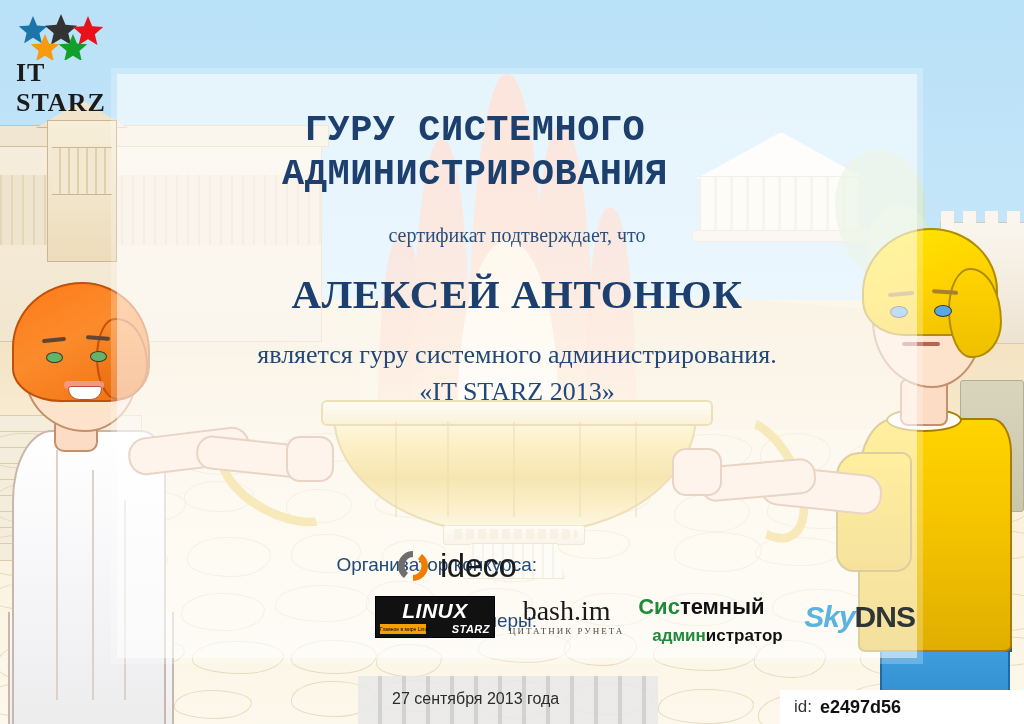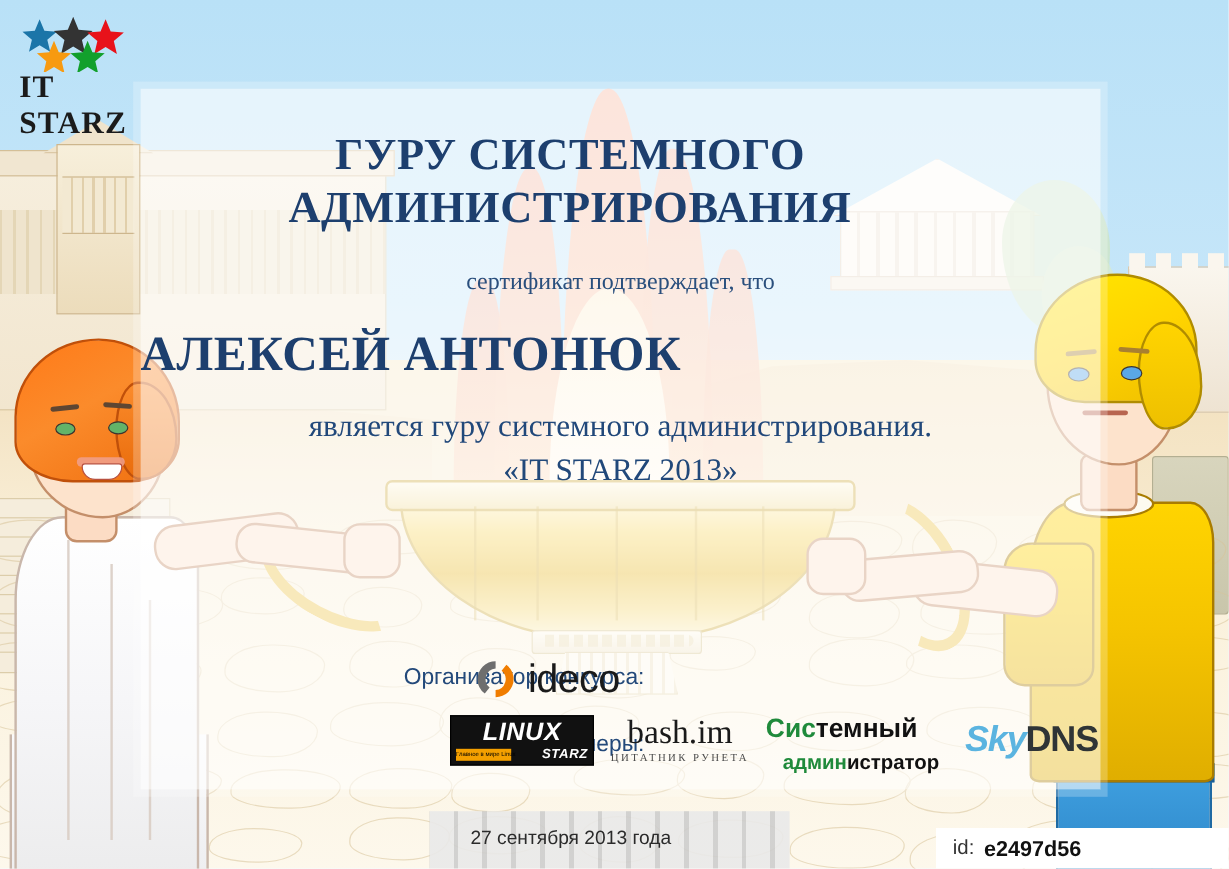--- a/index.html
+++ b/index.html
@@ -201,29 +201,29 @@
   .logo-text{
     position:absolute;left:2px;top:44px;
     font-family:"Liberation Serif",serif;font-weight:bold;font-size:26px;
     letter-spacing:1px;color:#1b1b1b;
   }
 
   
   .content{position:absolute;left:117px;top:74px;width:800px;height:584px;}
   .title{
     position:absolute;left:0;top:34px;width:716px;text-align:center;
-    font-family:Liberation Serif, serif;font-weight:bold;
+    font-family:Liberation Mono, monospace;font-weight:bold;
     font-size:37px;line-height:44px;letter-spacing:.5px;color:#1d3f6e;
   }
   .subtitle{
     position:absolute;left:0;top:150px;width:800px;text-align:center;
     font-family:"Liberation Serif",serif;font-size:20px;color:#2a4f7d;
   }
   .name{
-    position:absolute;left:0;top:196px;width:800px;text-align:left;
+    position:absolute;left:0;top:196px;width:800px;text-align:center;
     font-family:"Liberation Serif",serif;font-weight:bold;
     font-size:41px;letter-spacing:.5px;color:#1d3f6e;
   }
   .desc{
     position:absolute;left:0;top:262px;width:800px;text-align:center;
     font-family:"Liberation Serif",serif;font-size:26px;line-height:37px;color:#21487a;
   }
 
   .org-row{position:absolute;left:0;top:472px;width:800px;height:40px;}
   .org-label{

